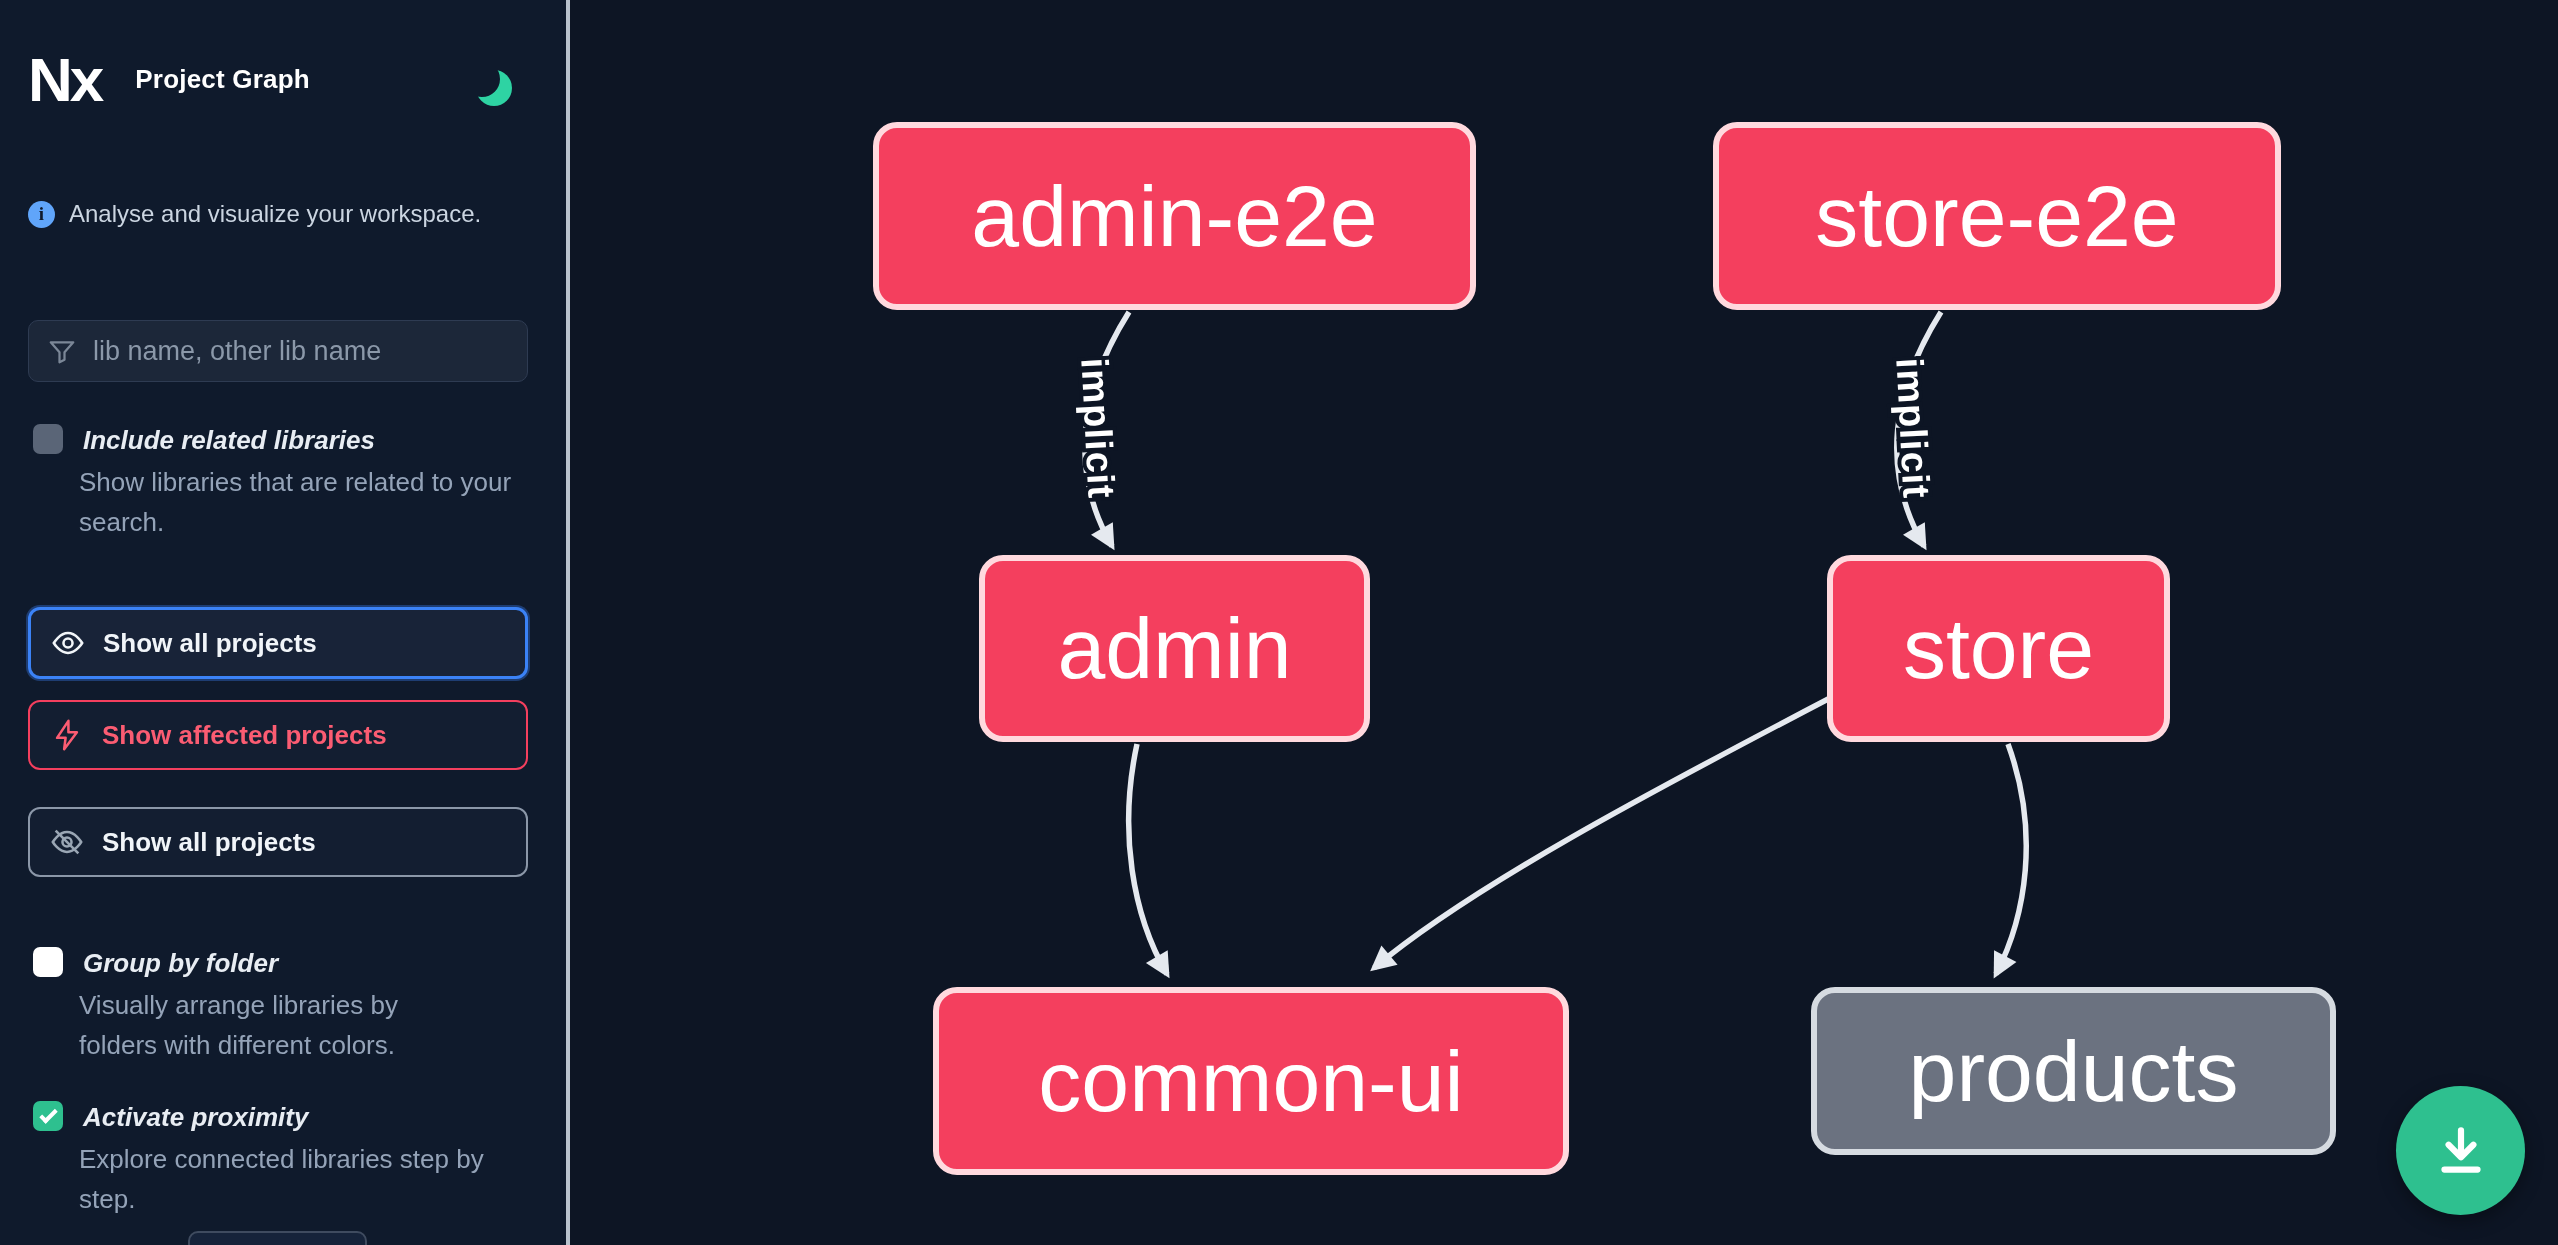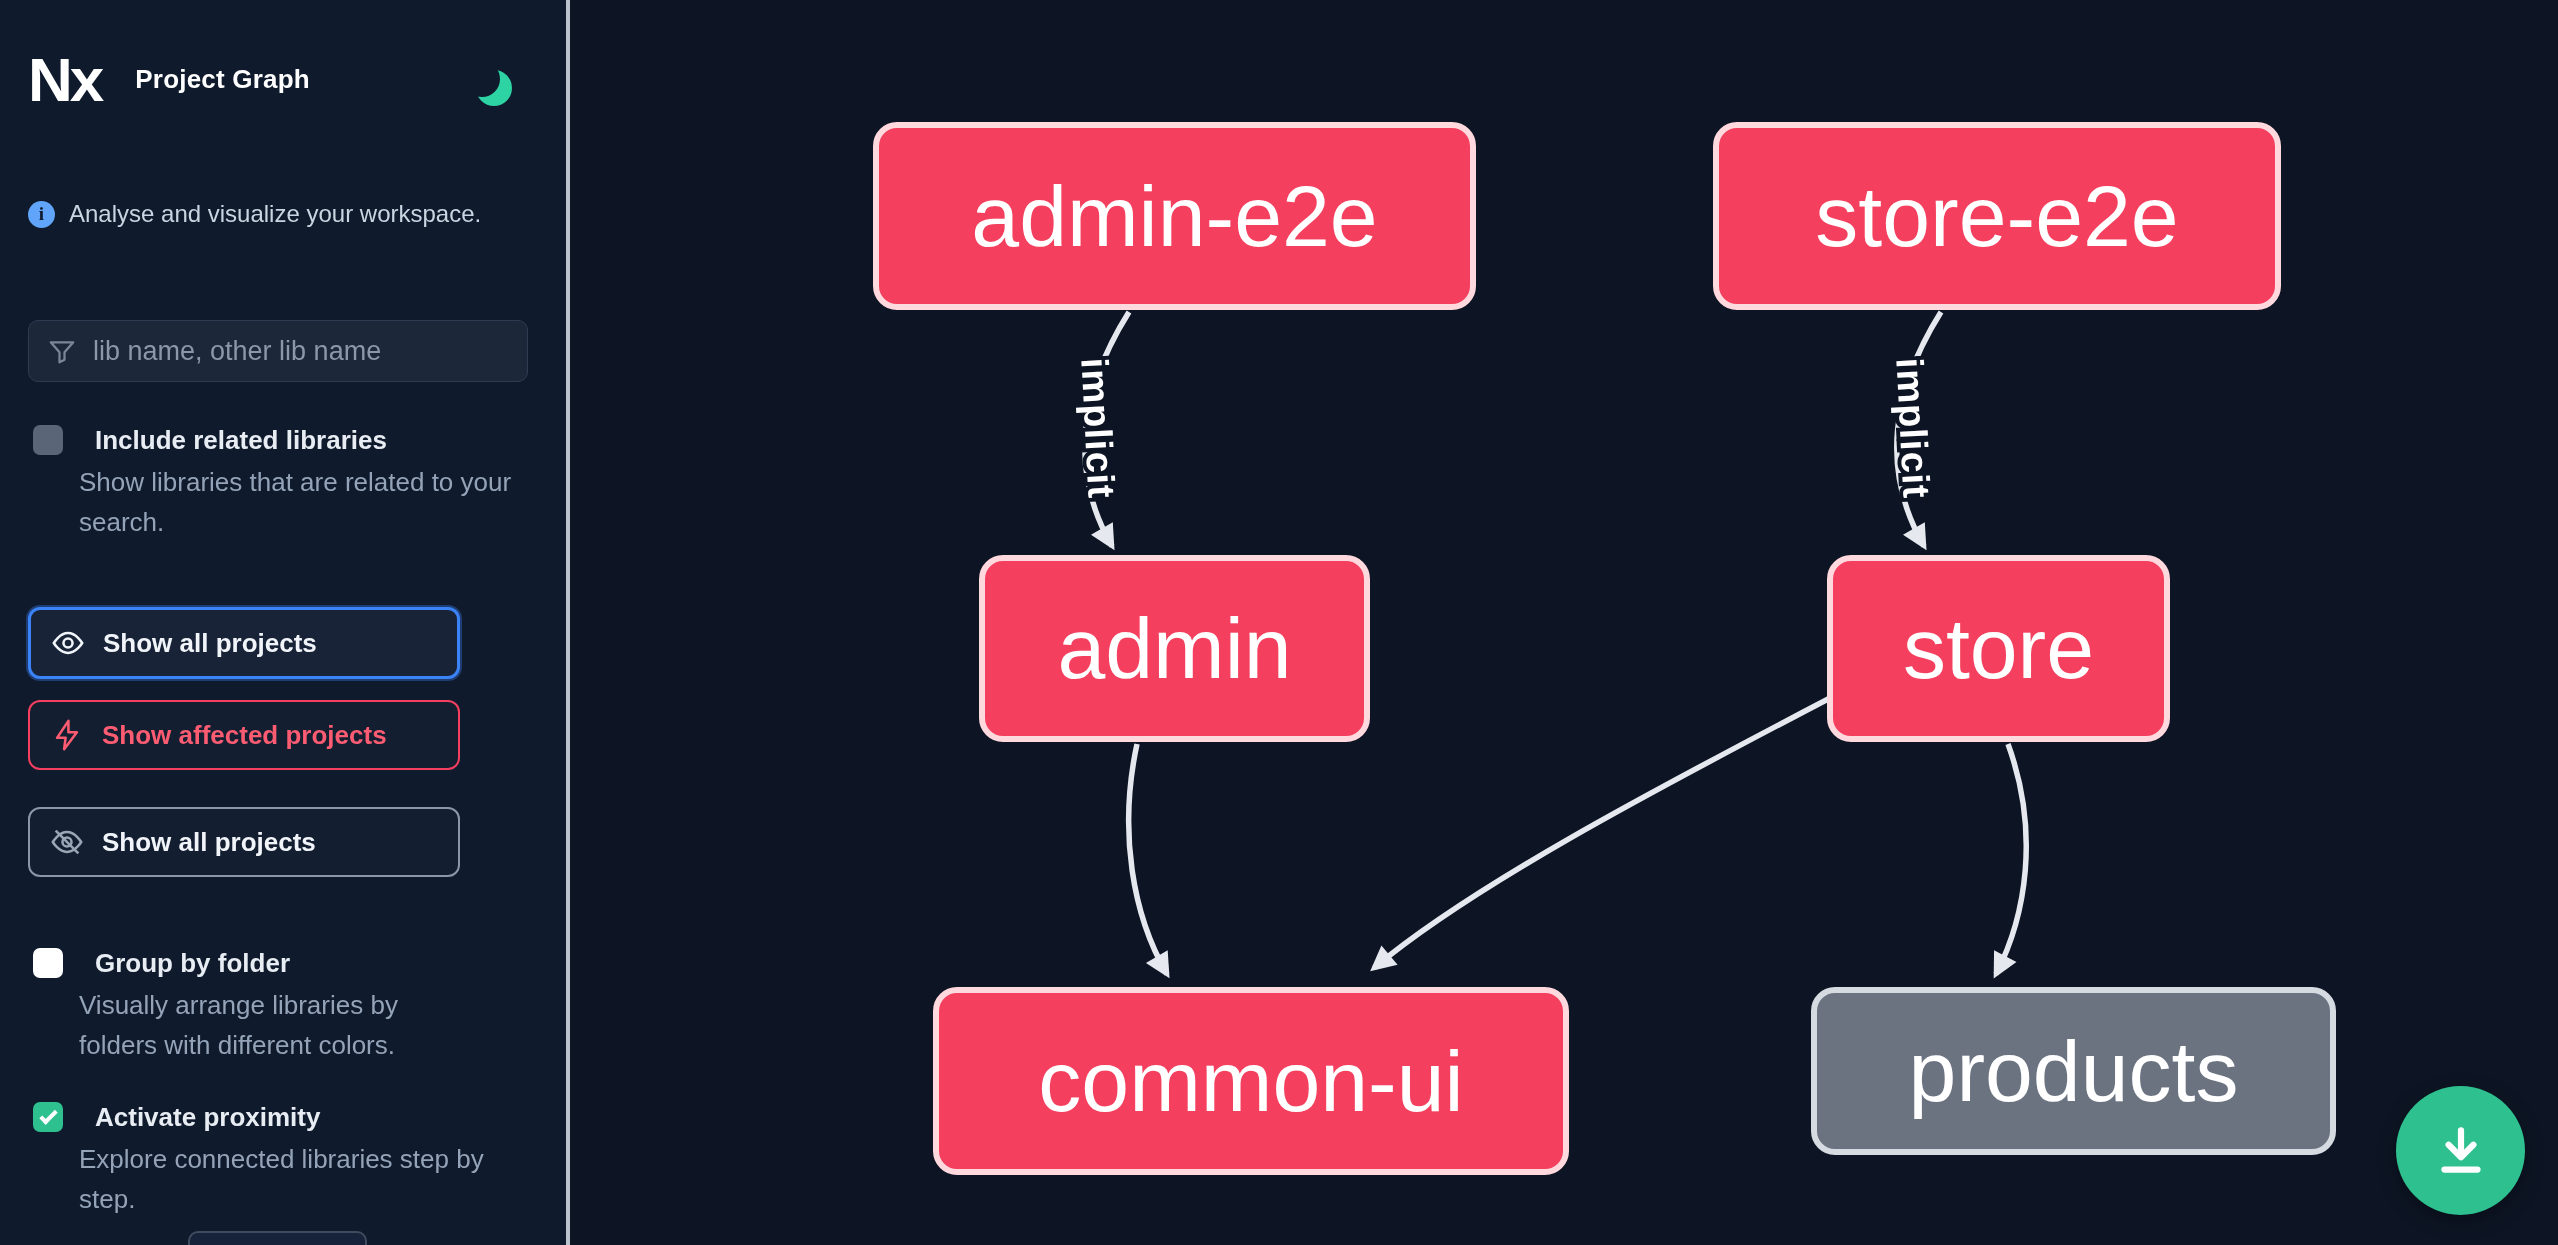--- a/index.html
+++ b/index.html
@@ -58,26 +58,26 @@
     margin-left:5px;
   }
   .cb-muted { background:#5a6577; }
   .cb-plain { background:#ffffff; }
   .cb-accent { background:#ffffff; }
   .cb-accent[data-checked="true"] { background:#2ec08f; }
   .check-icon { display:none; width:9px; height:17px;
     border-right:4px solid #fff; border-bottom:4px solid #fff;
     transform:rotate(45deg); margin-top:-4px; }
   .cb[data-checked="true"] .check-icon { display:block; }
-  .opt-head { display:flex; align-items:center; gap:32px; }
+  .opt-head { display:flex; align-items:flex-start; gap:20px;font-style:italic; }
   .opt-label { color:#e8edf3; font-weight:700; font-size:26px; line-height:32px; cursor:pointer; }
   .opt-desc { color:#94a3b8; font-size:26px; line-height:40px; margin:6px 0 0 51px; }
 
   .action {
-    position:absolute; left:28px; width:432px;
+    position:absolute; left:28px; width:500px;
     display:flex; align-items:center; gap:18px; padding-left:20px;
     background:#182338; border-radius:12px; cursor:pointer;
     font-size:26px; font-weight:600; color:#f1f5f9;
   }
   .action svg { flex:none; }
   #btn-show-all  { top:607px; height:72px; border:3px solid #3b82f6; box-shadow:0 0 0 2px rgba(59,130,246,.35); }
   #btn-affected  { top:700px; height:70px; border:2px solid #f43f5e; color:#fb5c72; background:#131e31; }
   #btn-hide-all  { top:807px; height:70px; border:2px solid #8b97a8; background:#131e31; }
 
   #opt-related   { top:424px; }

